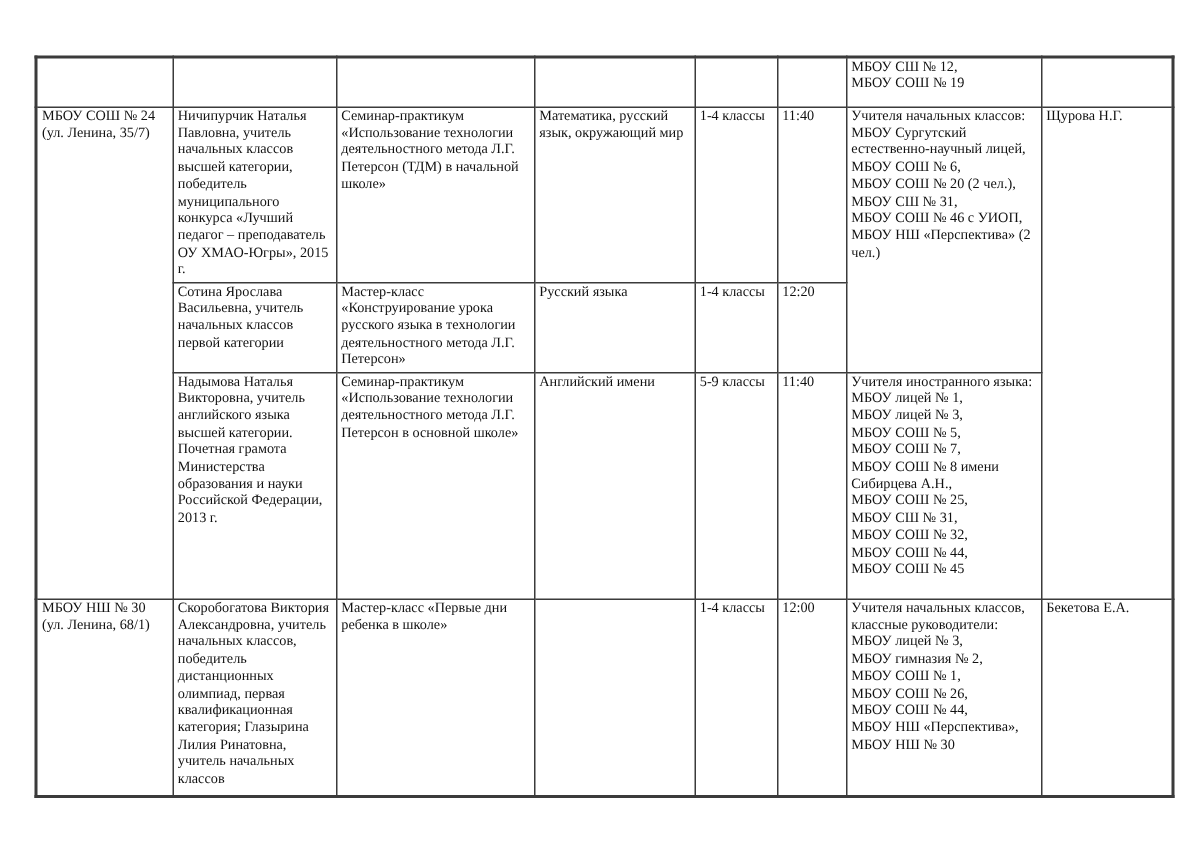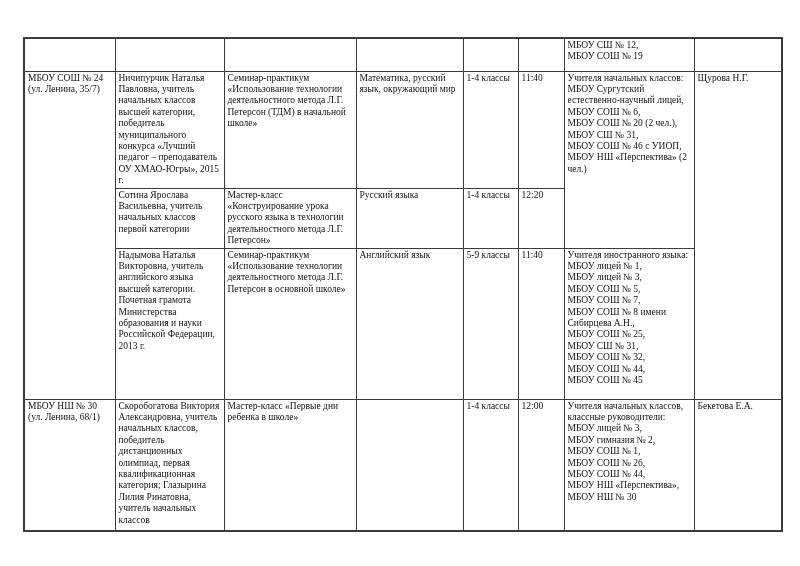--- a/index.html
+++ b/index.html
@@ -92,21 +92,21 @@
       <td>Сотина Ярослава Васильевна, учитель начальных классов первой категории</td>
       <td>Мастер-класс «Конструирование урока русского языка в технологии деятельностного метода Л.Г. Петерсон»</td>
       <td>Русский языка</td>
       <td class="ta-c">1-4 классы</td>
       <td class="ta-c">12:20</td>
     </tr>
 
     <tr class="r4">
       <td>Надымова Наталья Викторовна, учитель английского языка высшей категории. Почетная грамота Министерства образования и науки Российской Федерации, 2013 г.</td>
       <td>Семинар-практикум «Использование технологии деятельностного метода Л.Г. Петерсон в основной школе»</td>
-      <td>Английский язык</td>
+      <td>Английский имени</td>
       <td class="ta-c">5-9 классы</td>
       <td class="ta-c">11:40</td>
       <td>Учителя иностранного языка:
 МБОУ лицей № 1,
 МБОУ лицей № 3,
 МБОУ СОШ № 5,
 МБОУ СОШ № 7,
 МБОУ СОШ № 8 имени Сибирцева А.Н.,
 МБОУ СОШ № 25,
 МБОУ СШ № 31,

